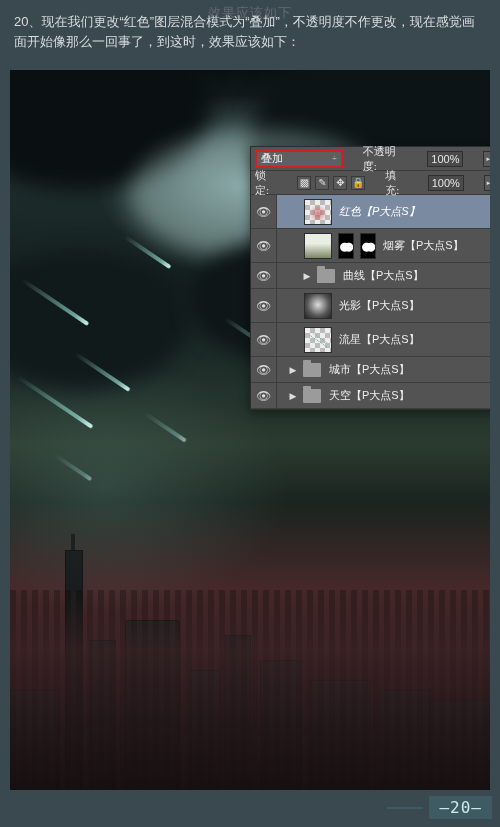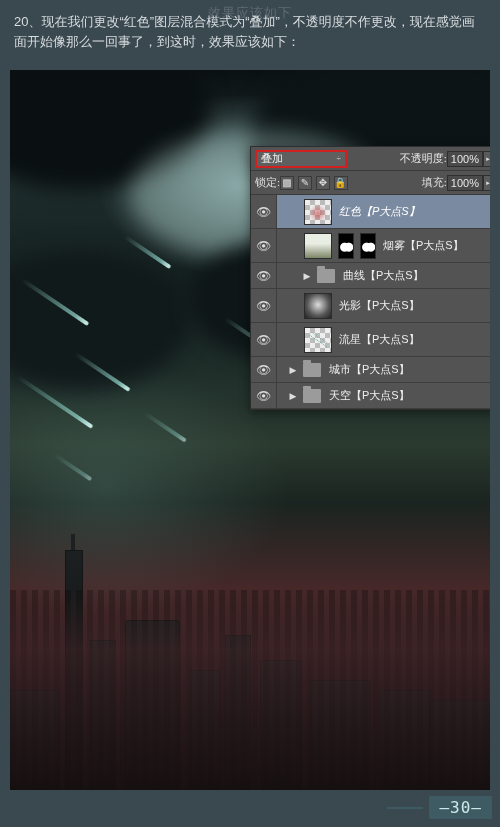--- a/index.html
+++ b/index.html
@@ -132,21 +132,21 @@
     box-shadow: 0 3px 10px rgba(0,0,0,0.45);
     color: #e6e6e6;
     font-size: 11px;
   }
   .panel-row {
     display: flex;
     align-items: center;
     height: 24px;
     border-bottom: 1px solid #3b3b3b;
     padding: 0 4px;
-    gap: 0;
+    gap: 20px;
   }
   .blend-select {
     display: flex; align-items: center; justify-content: space-between;
     width: 92px; height: 18px;
     background: #5f5f5f;
     border: 2px solid #d02020;
     padding: 0 4px;
     color: #eee;
   }
   .blend-select .tri { font-size: 8px; color: #ddd; }
@@ -366,13 +366,13 @@
         <div class="link-col"></div>
         <div class="disclose">▶</div>
         <div class="folder-icon"></div>
         <span class="layer-name">天空【P大点S】</span>
       </div>
 
     </div>
   </div>
 </div>
 
-<div class="page-badge">—30—</div>
+<div class="page-badge">—20—</div>
 
 </body></html>

